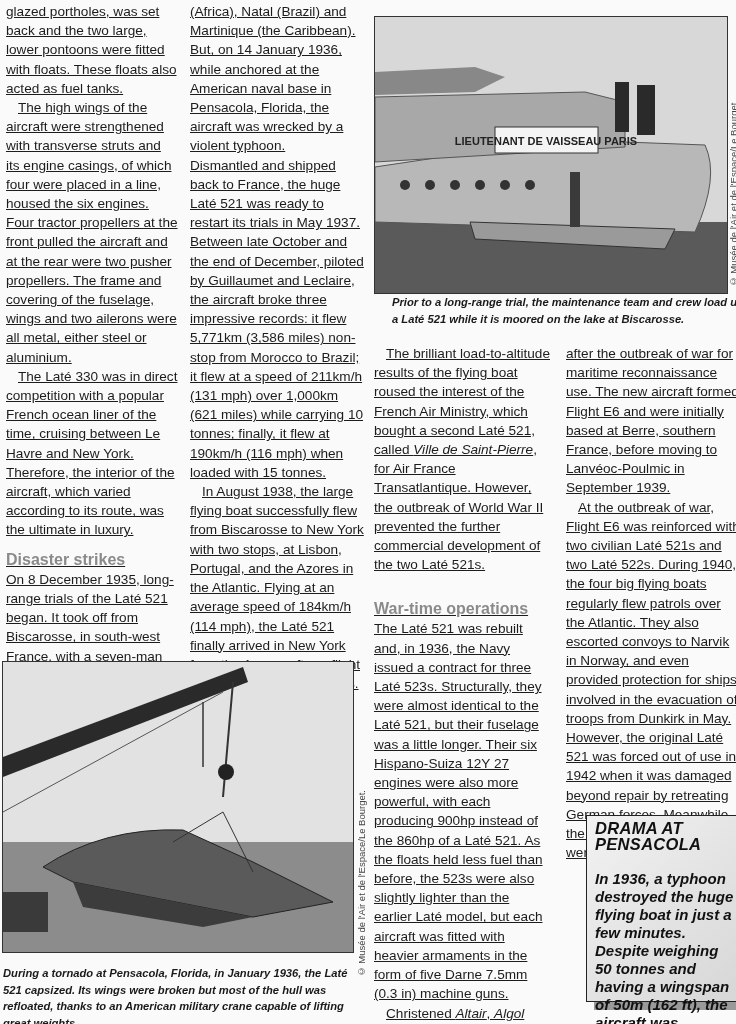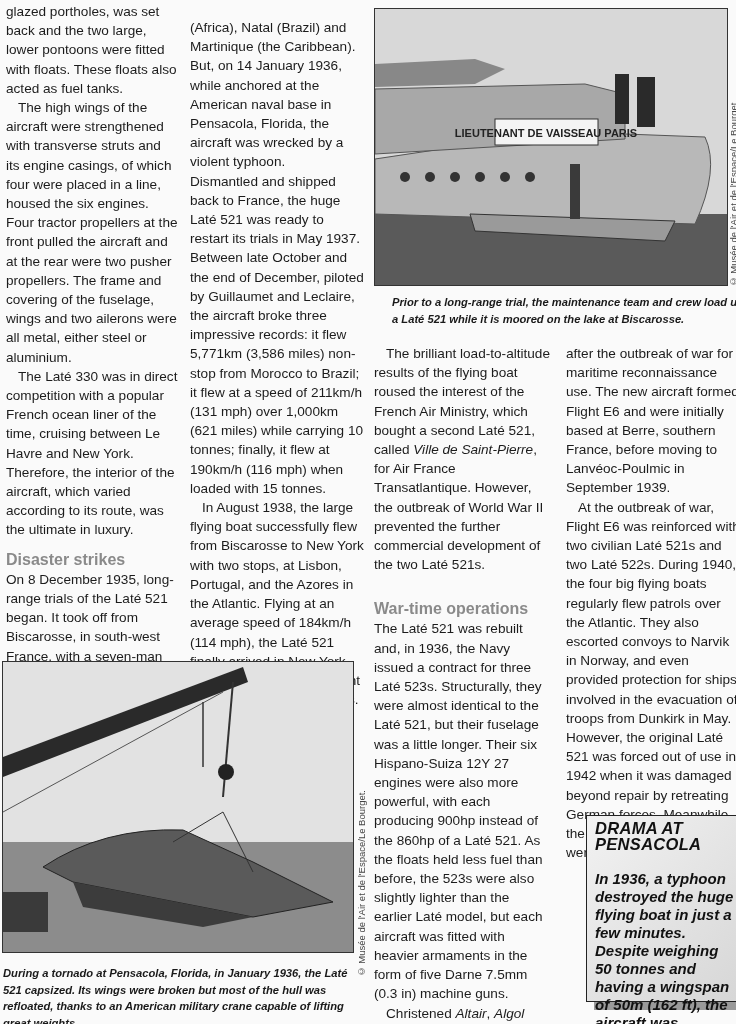--- a/index.html
+++ b/index.html
@@ -1,18 +1,18 @@
 <!DOCTYPE html>
 <html><head>
 <meta charset="utf-8">
 <style>
   * { box-sizing: border-box; margin: 0; padding: 0; }
   html, body { width: 736px; height: 1024px; background: #fafafa; overflow: hidden; }
   body { position: relative; font-family: "Liberation Sans", sans-serif; color: #1c1c1c; }
-  .col { position: absolute; font-size: 13.6px; line-height: 19.2px; }
+  .col { position: absolute; font-size: 13.6px; line-height: 19.2px; text-decoration: underline; }
   .col p { margin: 0; }
   .col p.indent { text-indent: 12px; }
   .col h2 { font-size: 16px; font-weight: bold; color: #8a8a8a; line-height: 20px; margin-top: 10px; }
   .col i { font-style: italic; margin-top: 48px; }
   .photo { position: absolute; border: 1px solid #333; overflow: hidden; }
   .caption { position: absolute; font-size: 11.2px; line-height: 16.5px; font-weight: bold; font-style: italic; color: #1a1a1a; }
   .credit { position: absolute; font-size: 9.5px; color: #444; writing-mode: vertical-rl; transform: rotate(180deg); white-space: nowrap; }
   .box { position: absolute; left: 586px; top: 815px; width: 158px; height: 187px; background: linear-gradient(135deg,#f2f2f2,#d6d6d6); border: 1.5px solid #222; padding: 4px 8px; box-shadow: 8px 8px 0 #9a9a9a; }
   .box .title { font-size: 16.5px; font-weight: bold; font-style: italic; line-height: 16px; color: #111; letter-spacing: 0.3px; }
   .box .body { font-size: 15px; font-weight: bold; font-style: italic; line-height: 18px; color: #111; margin-top: 18px; }
@@ -21,27 +21,27 @@
 <body>
 
 <div class="col" style="left:6px; top:2px; width:172px;">
   <p>glazed portholes, was set back and the two large, lower pontoons were fitted with floats. These floats also acted as fuel tanks.</p>
   <p class="indent">The high wings of the aircraft were strengthened with transverse struts and its engine casings, of which four were placed in a line, housed the six engines. Four tractor propellers at the front pulled the aircraft and at the rear were two pusher propellers. The frame and covering of the fuselage, wings and two ailerons were all metal, either steel or aluminium.</p>
   <p class="indent">The Laté 330 was in direct competition with a popular French ocean liner of the time, cruising between Le Havre and New York. Therefore, the interior of the aircraft, which varied according to its route, was the ultimate in luxury.</p>
   <h2 style="">Disaster strikes</h2>
   <p>On 8 December 1935, long-range trials of the Laté 521 began. It took off from Biscarosse, in south-west France, with a seven-man crew, commanded by Capitaine de Corvette Bonnot, and headed for North America via Dakar</p>
 </div>
 
-<div class="col" style="left:190px; top:2px; width:174px;margin-top:16px;">
+<div class="col" style="left:190px; top:2px; width:174px;">
   <p>(Africa), Natal (Brazil) and Martinique (the Caribbean). But, on 14 January 1936, while anchored at the American naval base in Pensacola, Florida, the aircraft was wrecked by a violent typhoon.</p>
   <p>Dismantled and shipped back to France, the huge Laté 521 was ready to restart its trials in May 1937. Between late October and the end of December, piloted by Guillaumet and Leclaire, the aircraft broke three impressive records: it flew 5,771km (3,586 miles) non-stop from Morocco to Brazil; it flew at a speed of 211km/h (131 mph) over 1,000km (621 miles) while carrying 10 tonnes; finally, it flew at 190km/h (116 mph) when loaded with 15 tonnes.</p>
   <p class="indent">In August 1938, the large flying boat successfully flew from Biscarosse to New York with two stops, at Lisbon, Portugal, and the Azores in the Atlantic. Flying at an average speed of 184km/h (114 mph), the Laté 521 finally arrived in New York from the Azores after a flight of 22 hours and 48 minutes.</p>
 </div>
 
-<div class="photo" style="left:374px; top:8px; width:354px; height:278px; background: linear-gradient(#dcdcdc 0%, #cfcfcf 40%, #8a8a8a 70%, #4a4a4a 100%);">
+<div class="photo" style="left:374px; top:16px; width:354px; height:278px; background: linear-gradient(#dcdcdc 0%, #cfcfcf 40%, #8a8a8a 70%, #4a4a4a 100%);">
   <svg width="354" height="278" viewBox="0 0 354 278">
     <rect x="0" y="0" width="354" height="278" fill="#d8d8d8"></rect>
     <rect x="0" y="205" width="354" height="73" fill="#5a5a5a"></rect>
     <path d="M0 150 Q120 130 250 125 L330 128 Q345 160 320 215 L0 205 Z" fill="#b8b8b8" stroke="#555"></path>
     <path d="M0 80 L210 75 L250 85 L250 130 L0 145 Z" fill="#a8a8a8" stroke="#555"></path>
     <path d="M0 55 L100 50 L130 60 L100 75 L0 78 Z" fill="#888"></path>
     <rect x="120" y="110" width="103" height="26" fill="#f4f4f4" stroke="#333"></rect>
     <text x="171" y="128" font-family="Liberation Sans, sans-serif" font-size="11" font-weight="bold" text-anchor="middle" fill="#222">LIEUTENANT DE VAISSEAU PARIS</text>
     <g fill="#333">
       <circle cx="30" cy="168" r="5"></circle>

